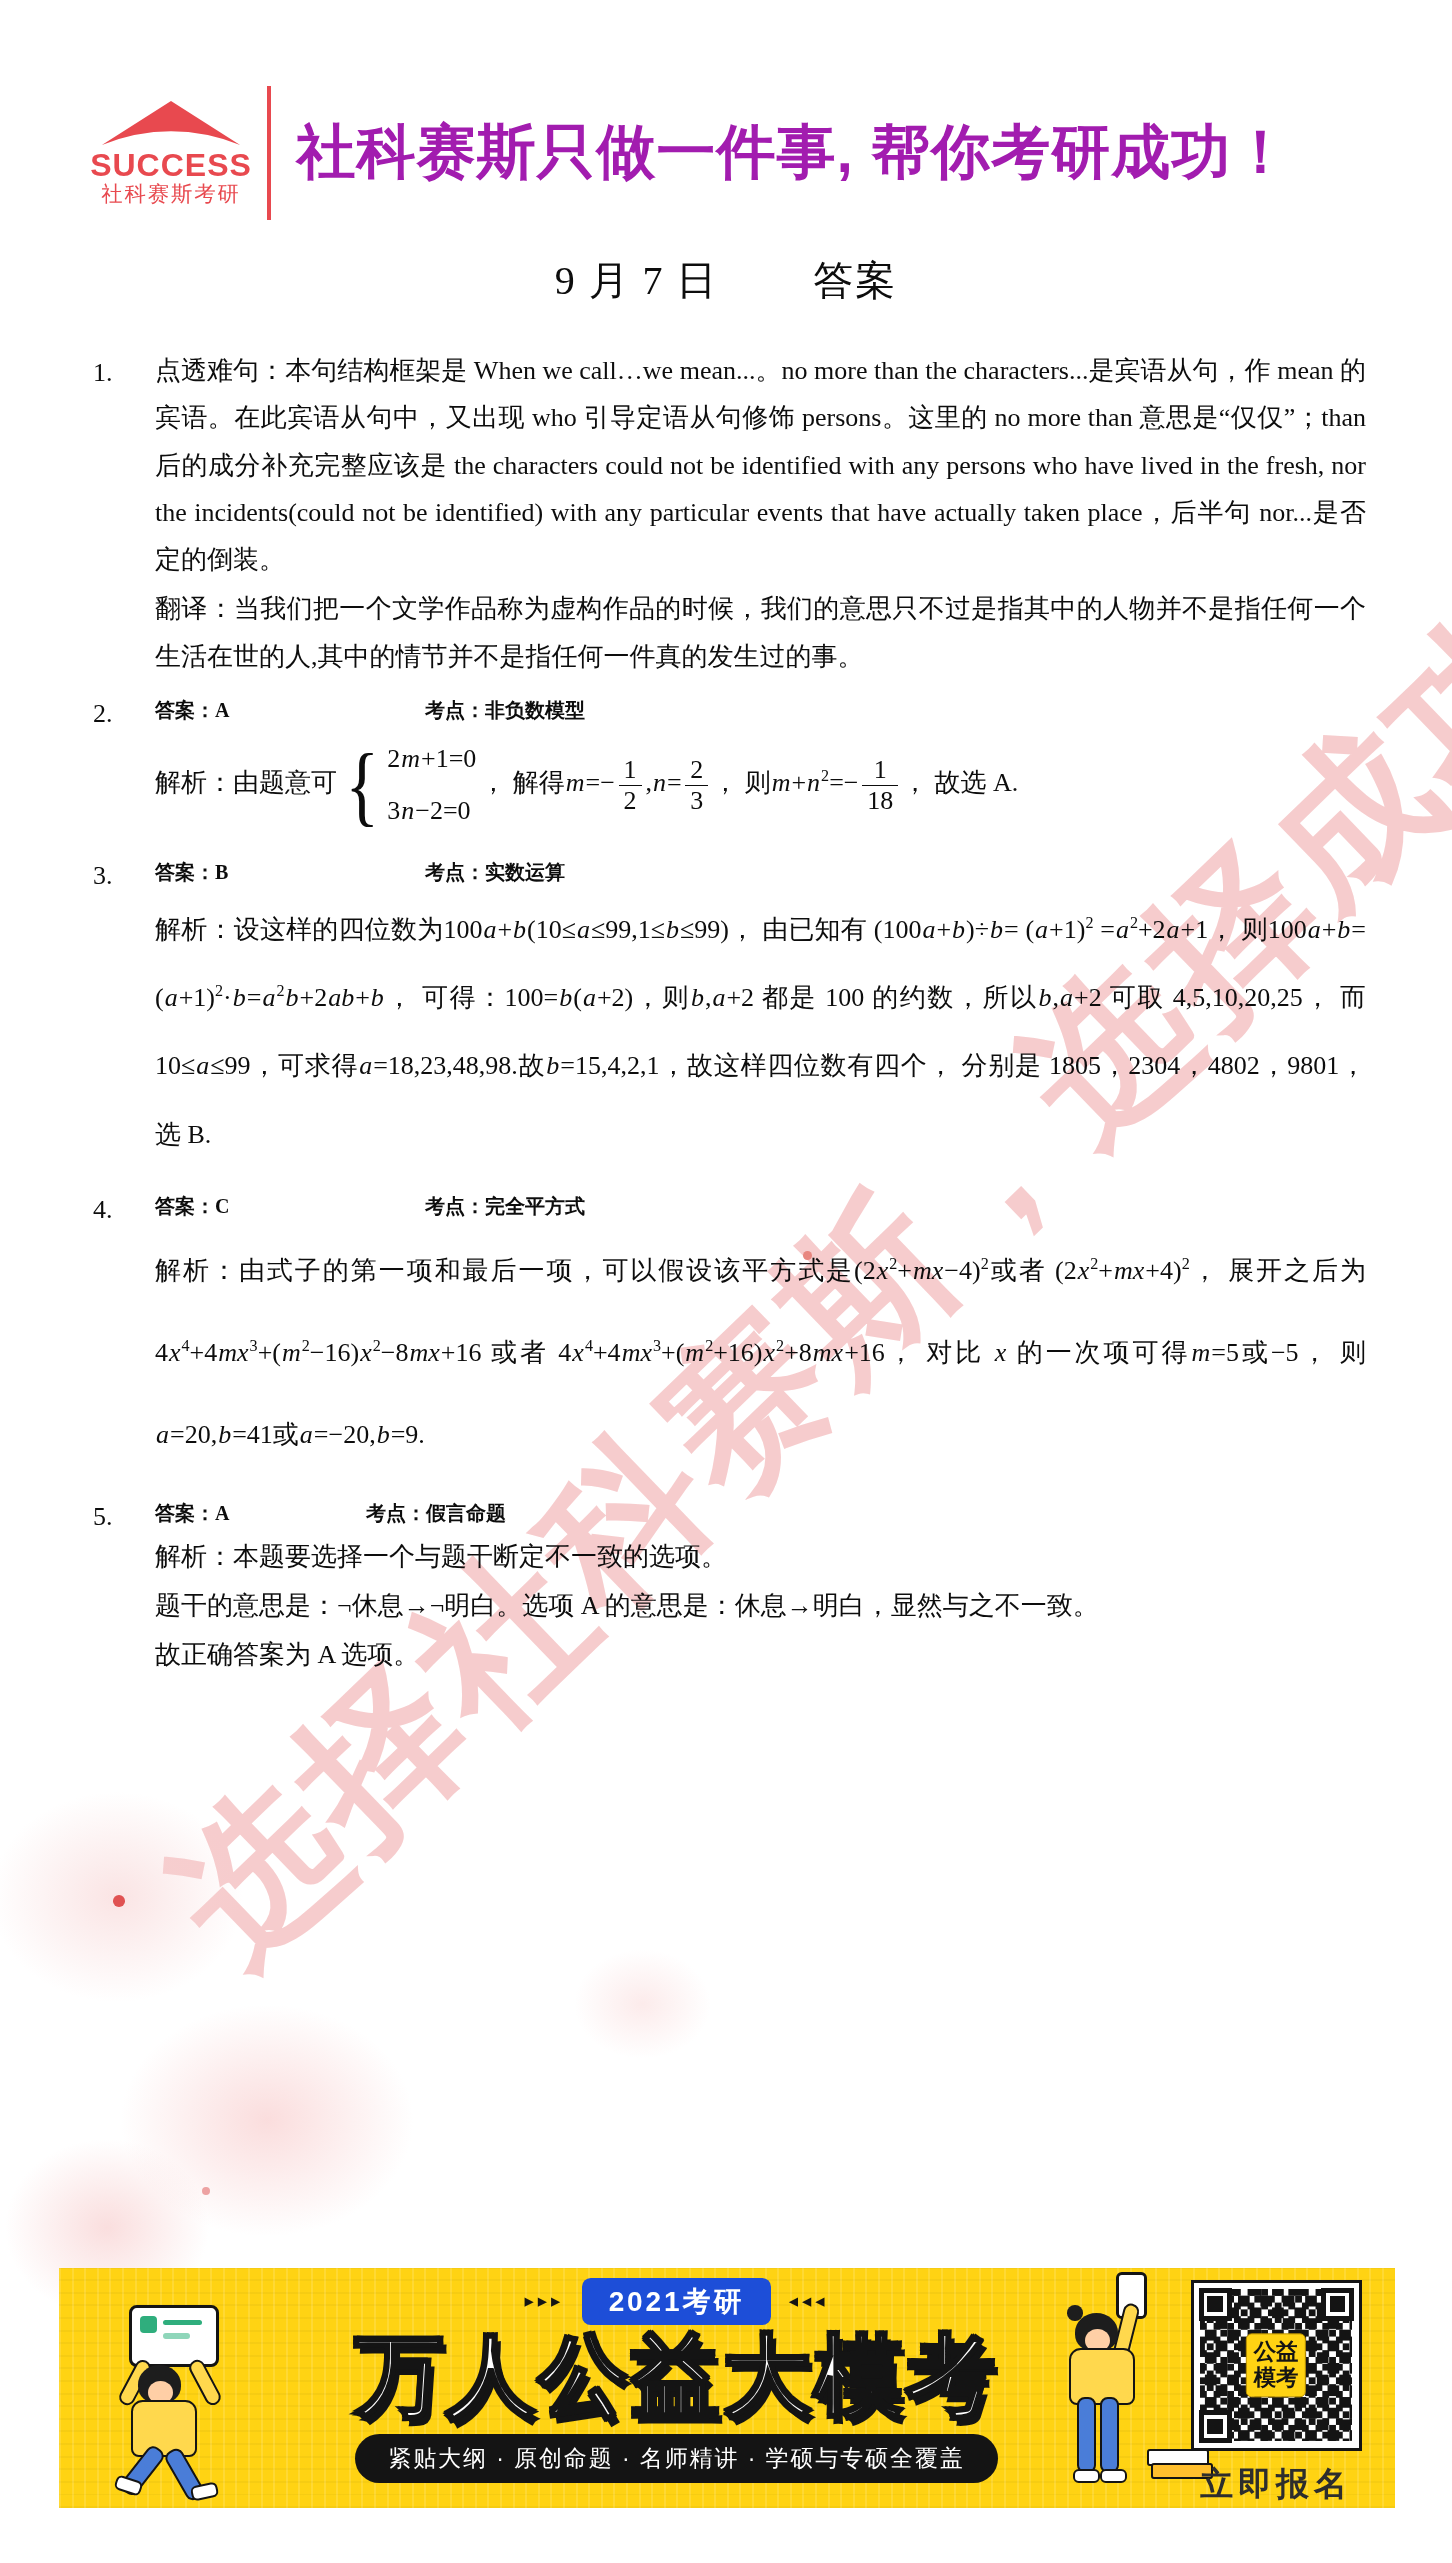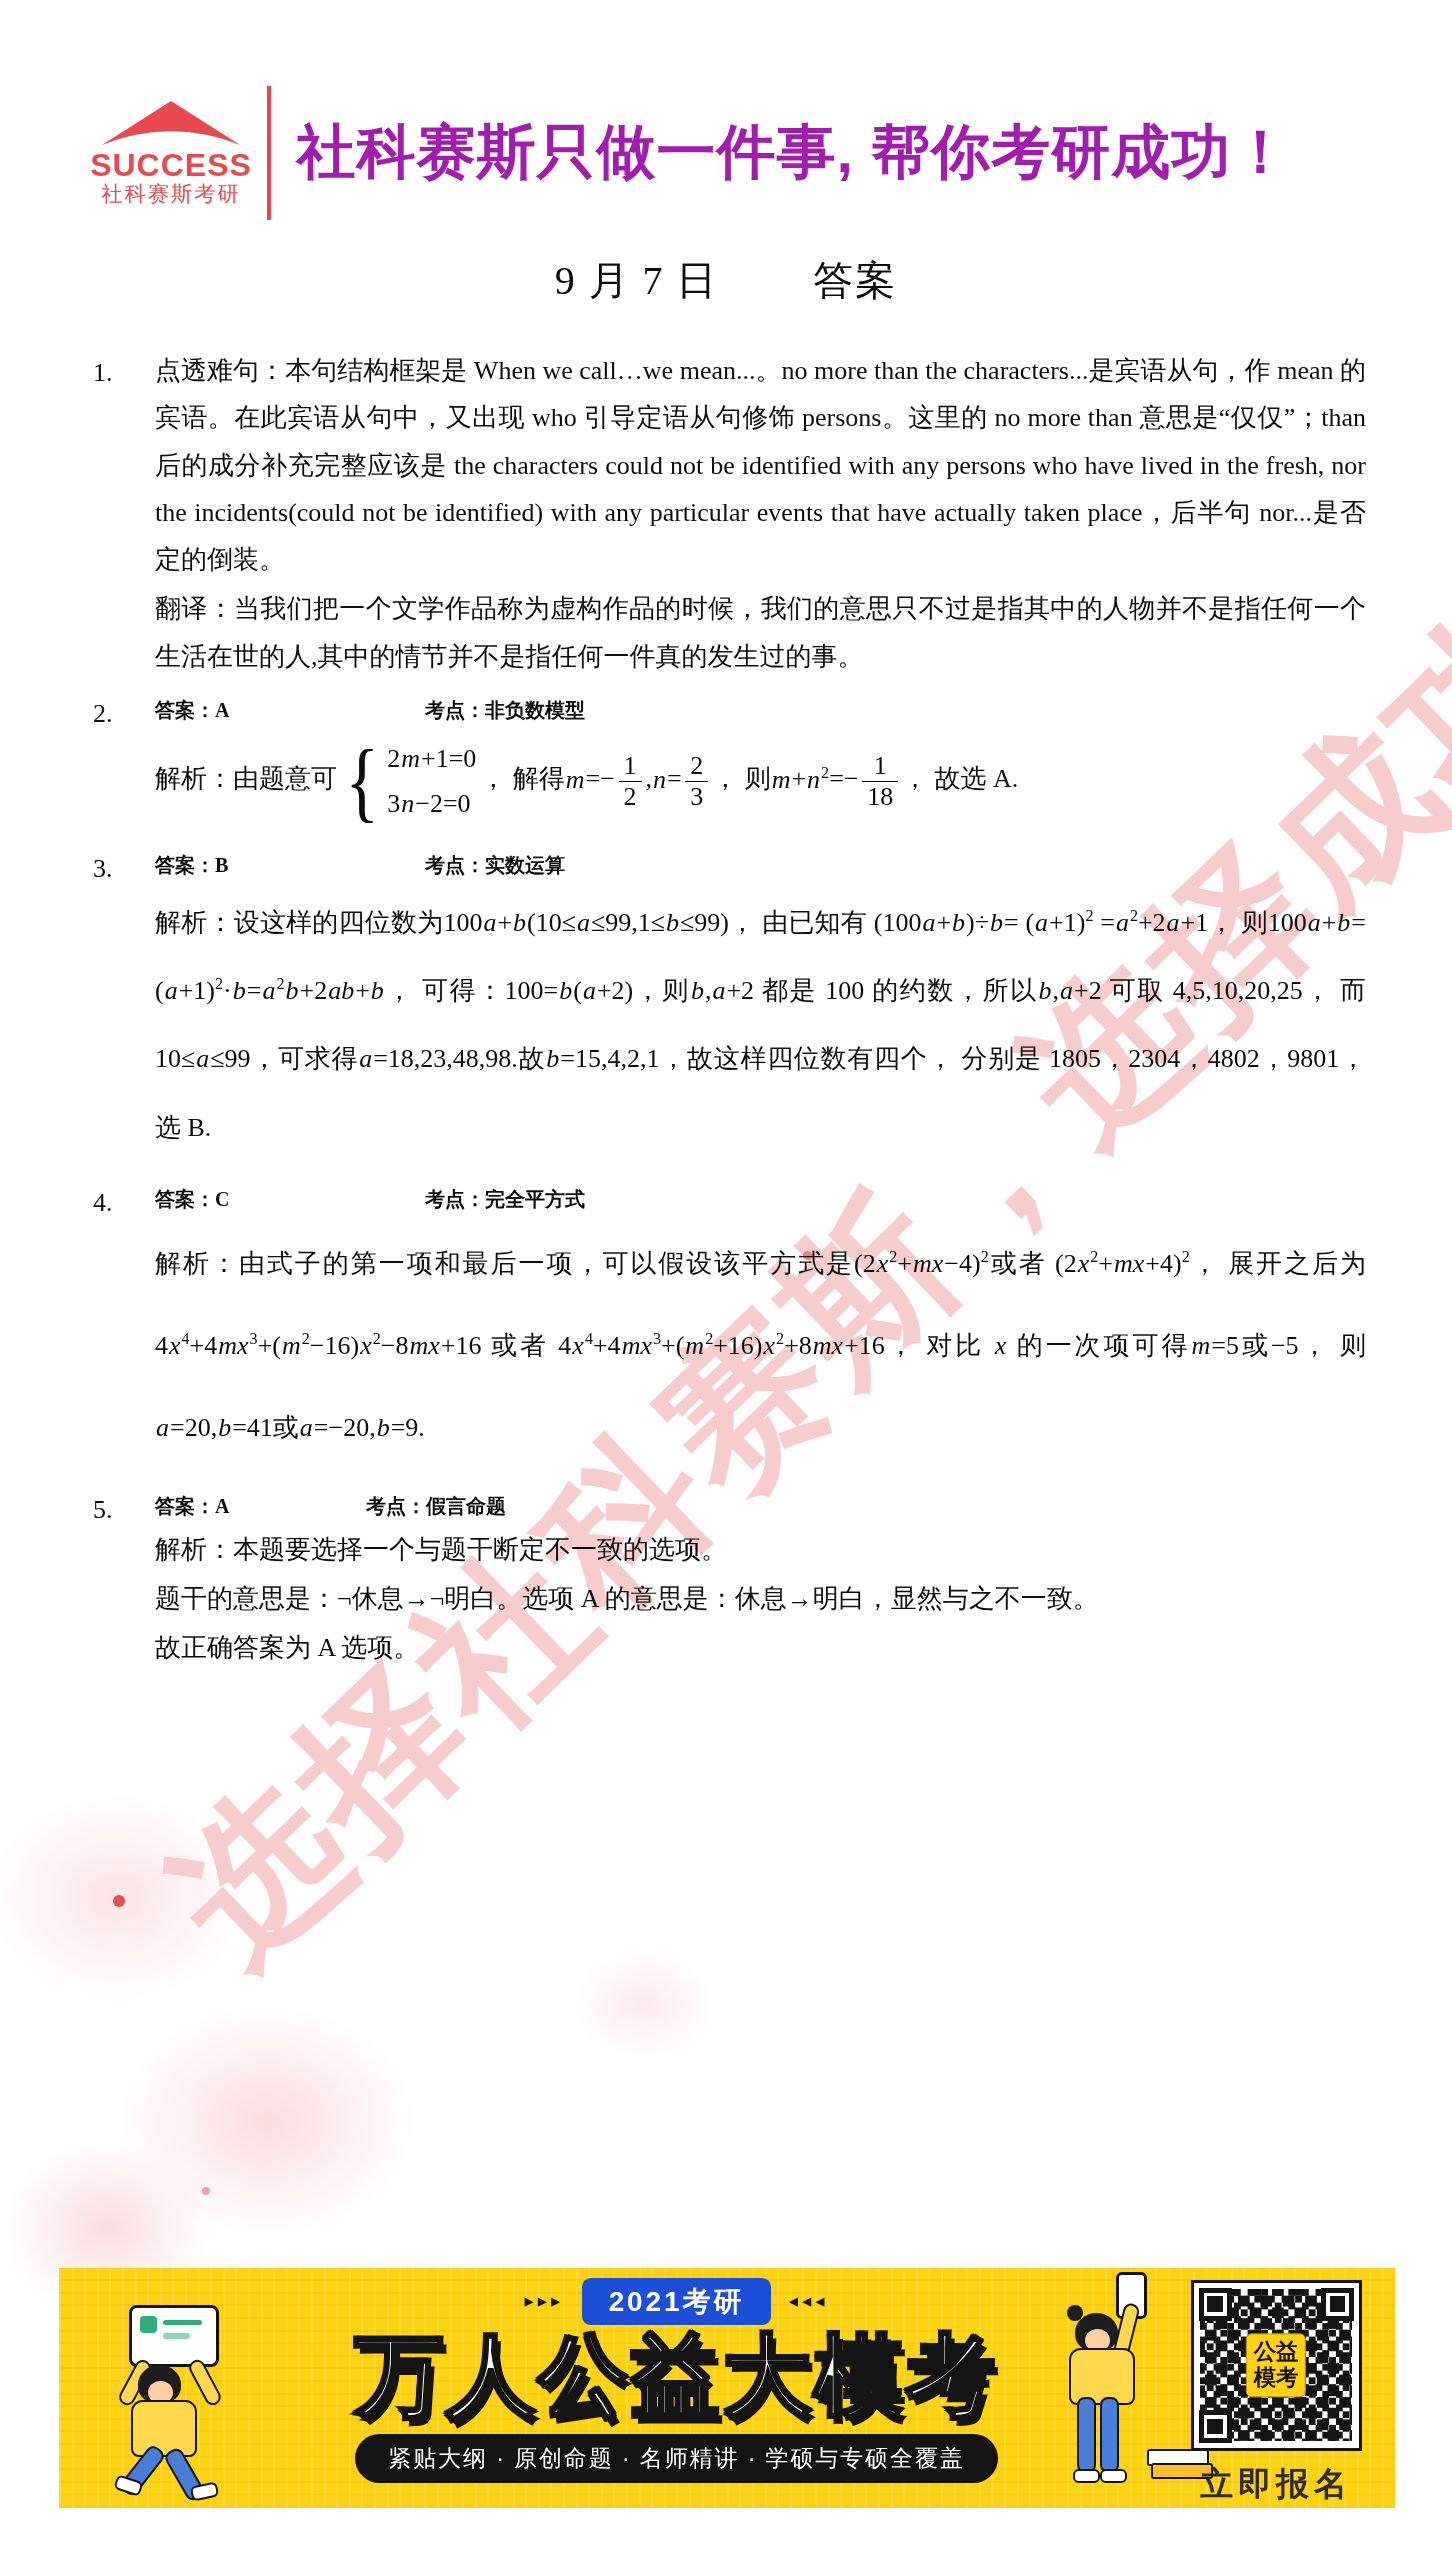--- a/index.html
+++ b/index.html
@@ -46,21 +46,21 @@
   .sol.lh-cases{line-height:2.2;margin:15.6px 0 17.5px 0;}
   .sol.lh-med{line-height:2.62;}
   .sol.lh-big{line-height:3.15;}
   .sol i, .body-p i{font-style:italic;padding:0 1px;}
   sup{font-size:0.62em;}
   .fr{display:inline-flex;flex-direction:column;vertical-align:middle;margin:0 3.9px;line-height:1.15;text-align:center;}
   .fr b{font-weight:400;padding:0 4.9px;display:block;}
   .fr b:first-child{border-bottom:1.9px solid #0d0d0d;}
   .cases{display:inline-flex;align-items:center;vertical-align:middle;margin:0 3.9px;}
   .cases .cb{font-size:3.4em;font-weight:300;line-height:0.85;margin-right:3.9px;transform:scaleX(.8);}
-  .cases .eqs{display:inline-flex;flex-direction:column;row-gap:12px;text-align:left;line-height:1.25;}
+  .cases .eqs{display:inline-flex;flex-direction:column;row-gap:19px;text-align:left;line-height:1.25;}
   
   .banner{position:absolute;left:59px;top:2268px;width:1336px;height:240px;background:#ffd313;
       z-index:2;overflow:hidden;font-family:"Liberation Sans","DejaVu Sans",sans-serif;}
   .banner::before{content:'';position:absolute;inset:0;
       background:repeating-linear-gradient(90deg,rgba(255,255,255,.14) 0 1.9px,transparent 1.9px 12.6px),
                  repeating-linear-gradient(0deg,rgba(0,0,0,.035) 0 1.9px,transparent 1.9px 12.6px);}
   .b-center{position:absolute;left:248px;top:0;width:739px;height:100%;display:flex;
       flex-direction:column;align-items:center;}
   .b-tagrow{display:flex;align-items:center;gap:17.5px;margin-top:9.7px;}
   .arr{color:#141414;font-size:18.5px;letter-spacing:3.9px;line-height:1;}

